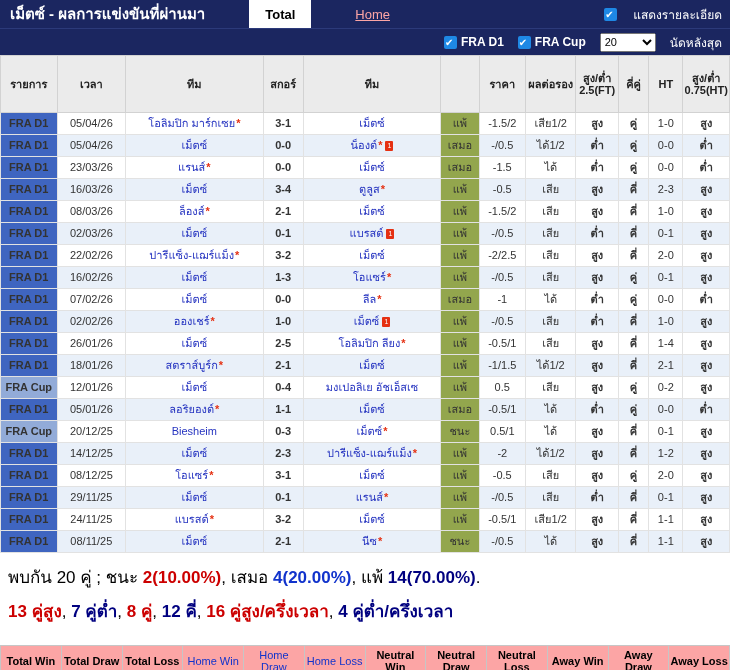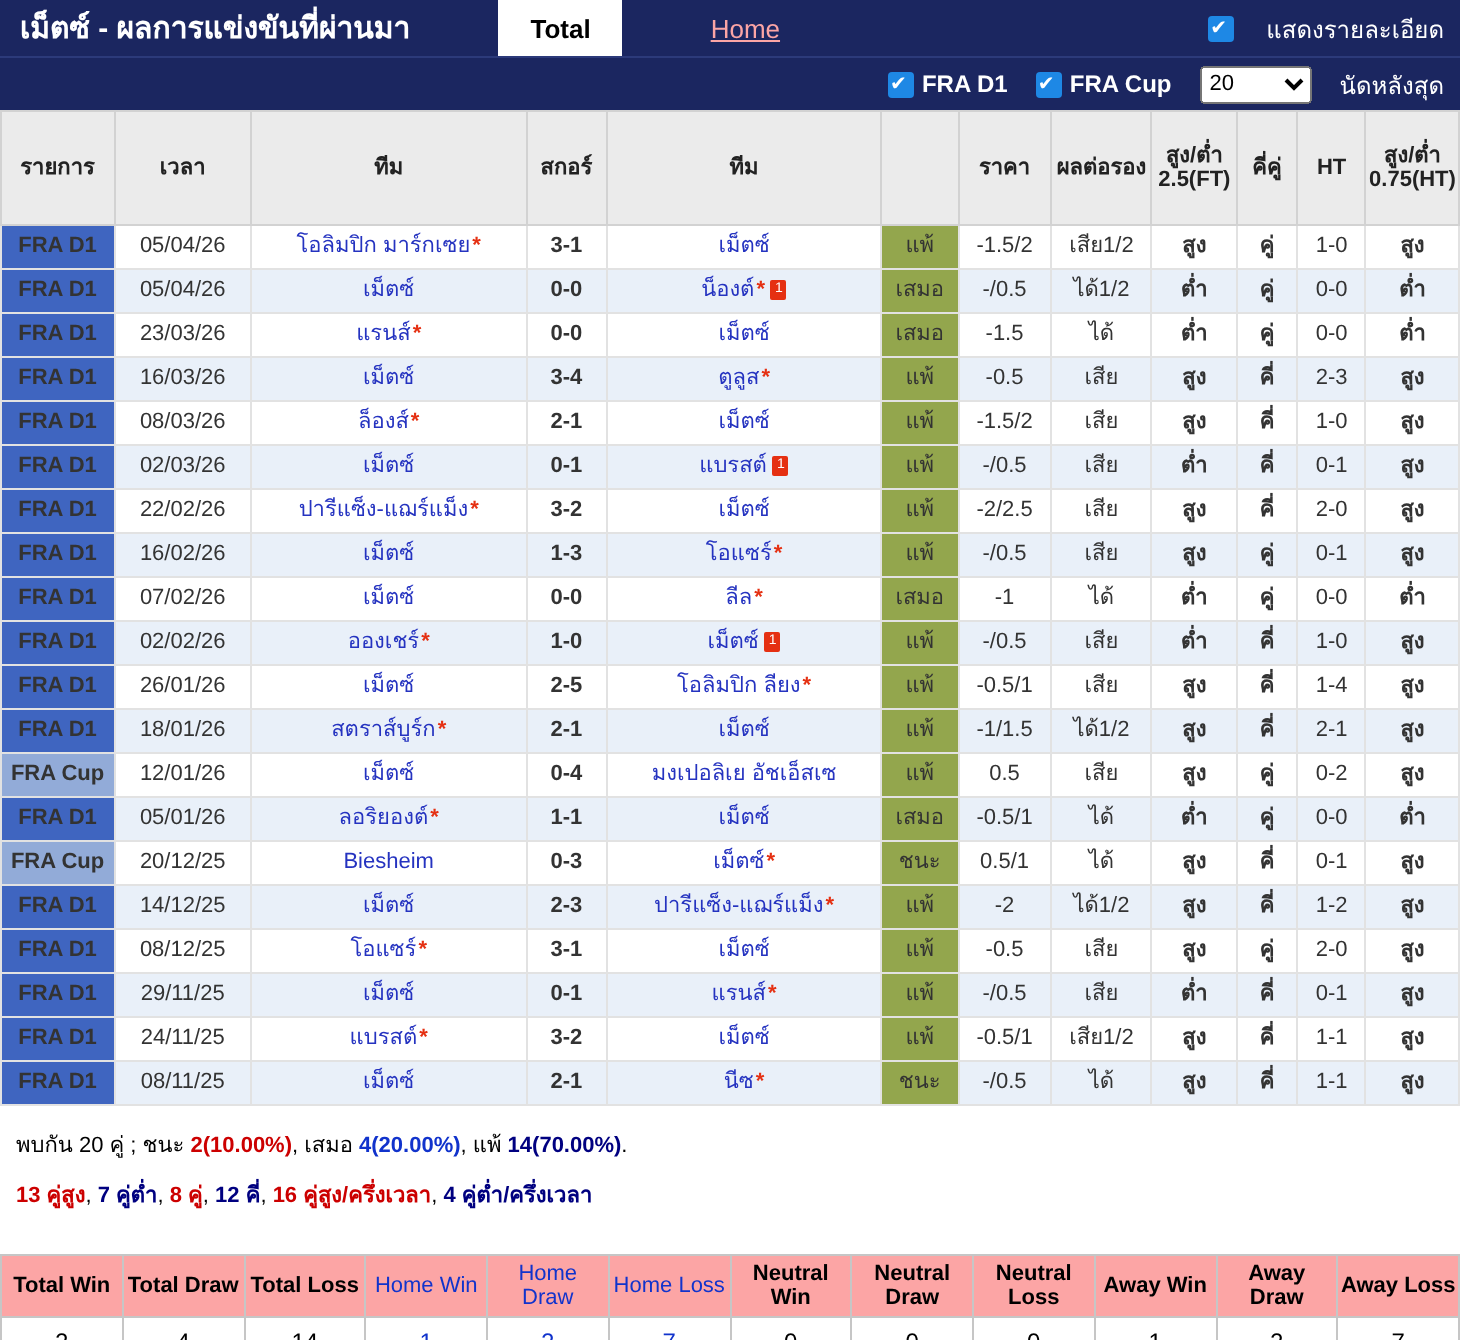--- a/index.html
+++ b/index.html
@@ -36,21 +36,21 @@
   td.price{color:#333;}
   td.got{color:var(--win-red);}
   td.lost{color:var(--lose-blue);}
   td.over{color:var(--over);font-weight:bold;}
   td.under{color:var(--under);font-weight:bold;}
   td.oe{color:var(--odd-even);font-weight:bold;}
   td.ht{color:var(--ht-green);}
 
   
   .summary{padding:10px 8px 4px 8px;}
-  .summary .line{font-size:11px;color:#000;margin-bottom:7px;}
+  .summary .line{font-size:17px;color:#000;margin-bottom:7px;}
   .seg-text{color:#000;}
   .seg-red{color:var(--summary-red);font-weight:bold;}
   .seg-blue{color:var(--summary-blue);font-weight:bold;}
   .seg-navy{color:var(--summary-navy);font-weight:bold;}
 
   
   table.stats{width:730px;border-collapse:collapse;table-layout:fixed;margin-top:10px;}
   table.stats th{border:1px solid #c6c6c6;font-size:11px;font-weight:bold;color:#000;padding:3px 1px;line-height:12px;background:#fca5a5;}
   table.stats td{border:1px solid #c6c6c6;font-size:12px;color:#000;text-align:center;padding:3px 1px;height:18px;}
   table.stats td.hl,table.stats th.hl{color:var(--stats-highlight);font-weight:normal;}

